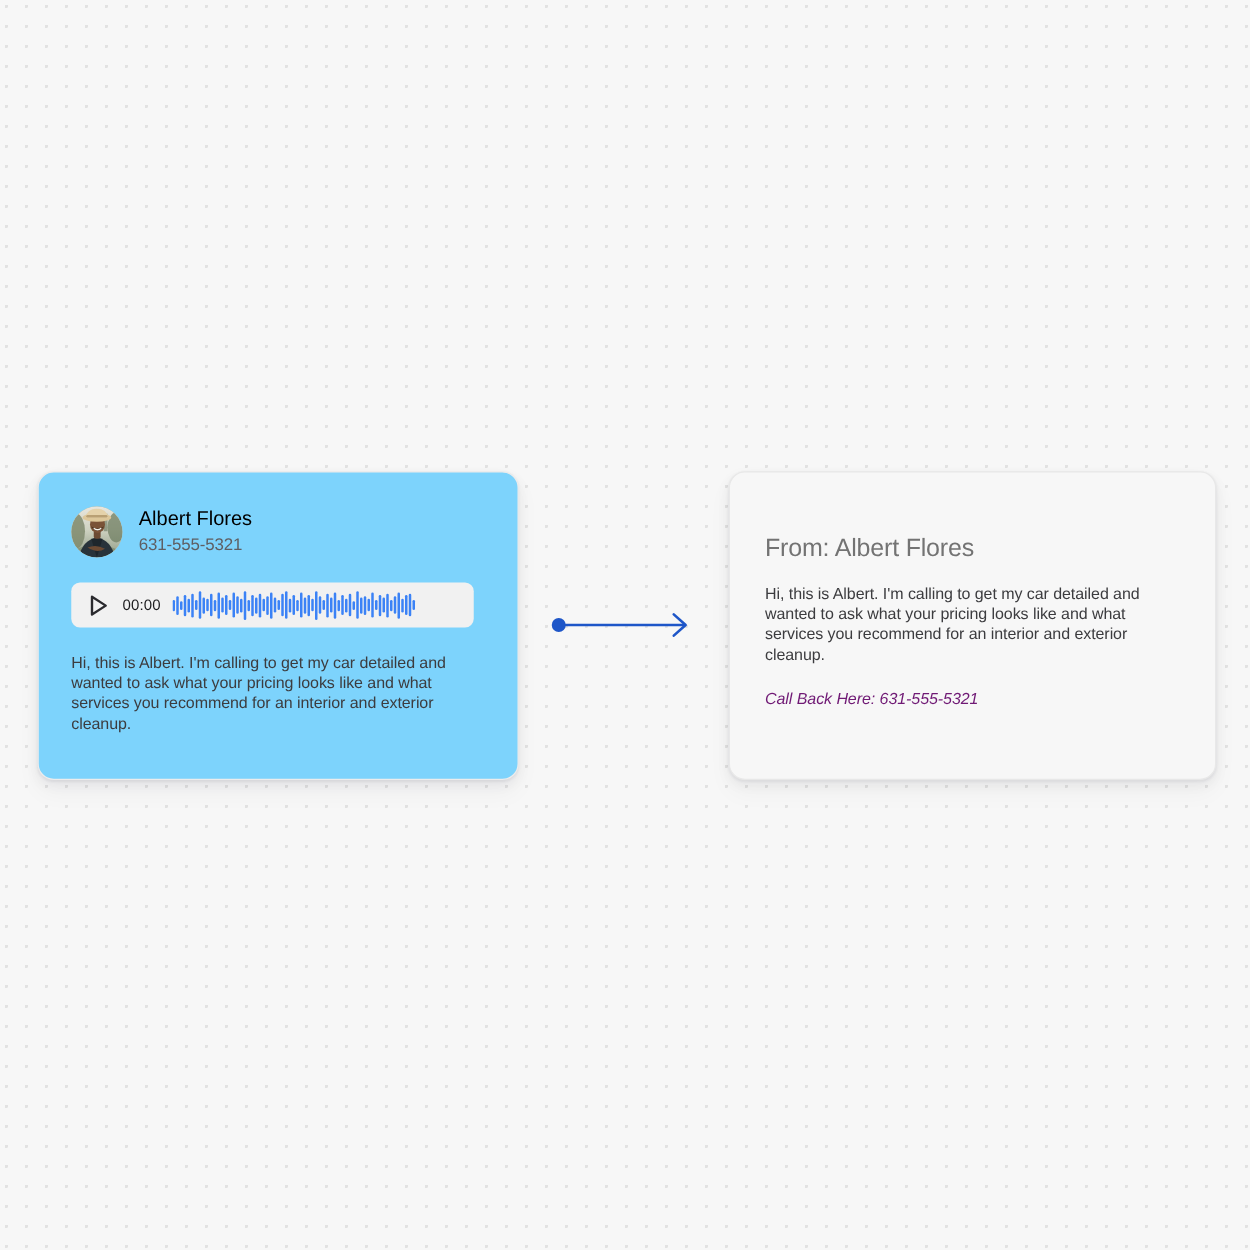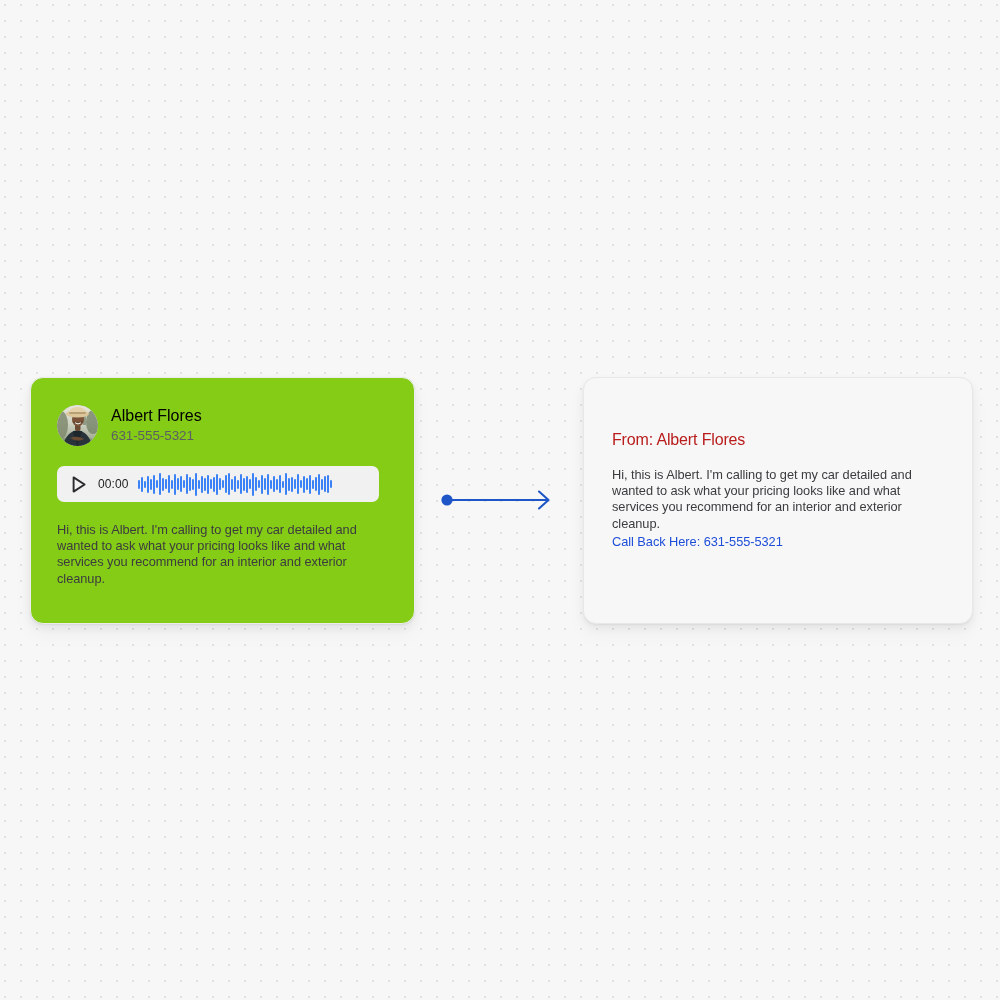--- a/index.html
+++ b/index.html
@@ -28,21 +28,21 @@
     position: absolute;
     border-radius: 13px;
   }
 
   
   .card-voicemail {
     left: 30px;
     top: 377px;
     width: 385px;
     height: 247px;
-    background: #84cc16;
+    background: #7dd3fc;
     border: 1px solid #ececec;
     box-shadow: 0 1px 2px rgba(16,24,40,0.06),
                 0 4px 10px rgba(16,24,40,0.055),
                 0 10px 20px rgba(16,24,40,0.04);
     padding: 27px 26px 0 26px;
   }
 
   
   .card-transcript {
     left: 583px;
@@ -137,41 +137,42 @@
   .vm-body {
     margin-top: 20px;
     font-size: 12.8px;
     line-height: 16.2px;
     color: #3c3c3f;
     letter-spacing: -0.05px;
     max-width: 332px;
   }
 
   .tr-heading {
-    font-size: 16px;
+    font-size: 20px;
     line-height: 19px;
-    color: #b91c1c;
+    color: #737373;
     letter-spacing: -0.15px;
   }
 
   .tr-body {
     margin-top: 18px;
     font-size: 12.8px;
     line-height: 16.2px;
     color: #3c3c3f;
     letter-spacing: -0.05px;
     max-width: 334px;
   }
 
   .tr-callback {
-    margin-top: 2px;
+    margin-top: 19px;
     font-size: 12.8px;
     line-height: 16.2px;
-    color: #1d4ed8;
+    color: #701a75;
     letter-spacing: -0.05px;
+    font-style: italic;
   }
 
   
   .connector {
     position: absolute;
     left: 436px;
     top: 482px;
     width: 128px;
     height: 36px;
   }

